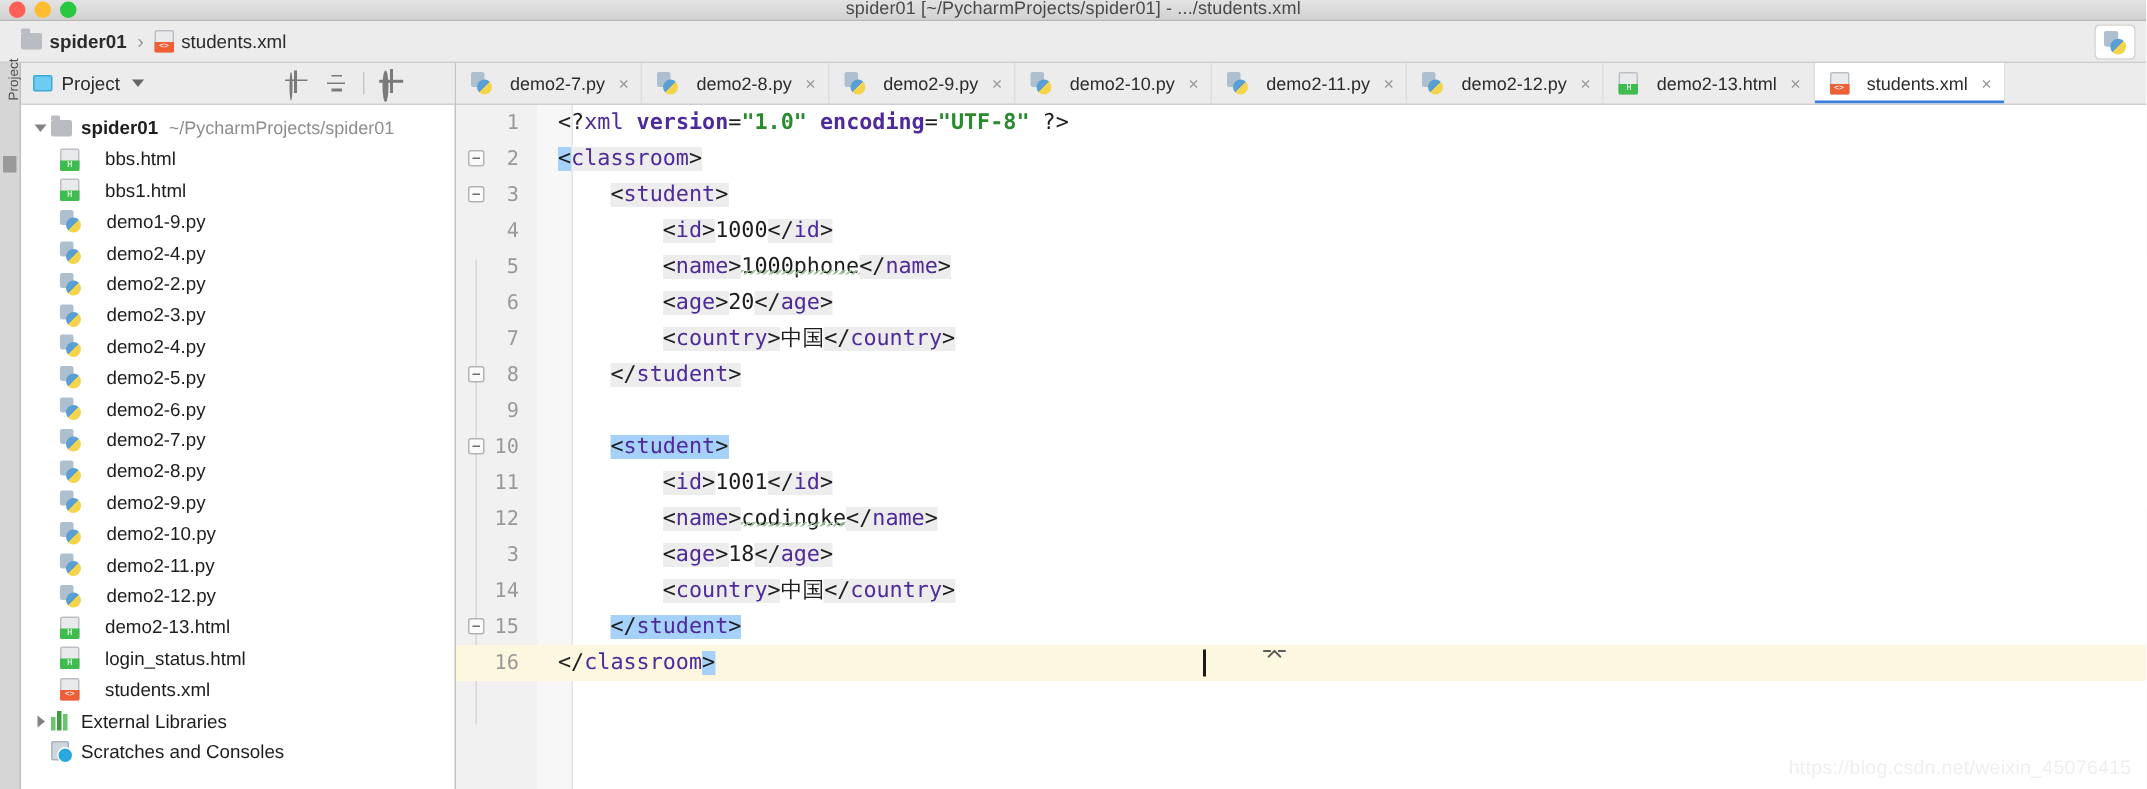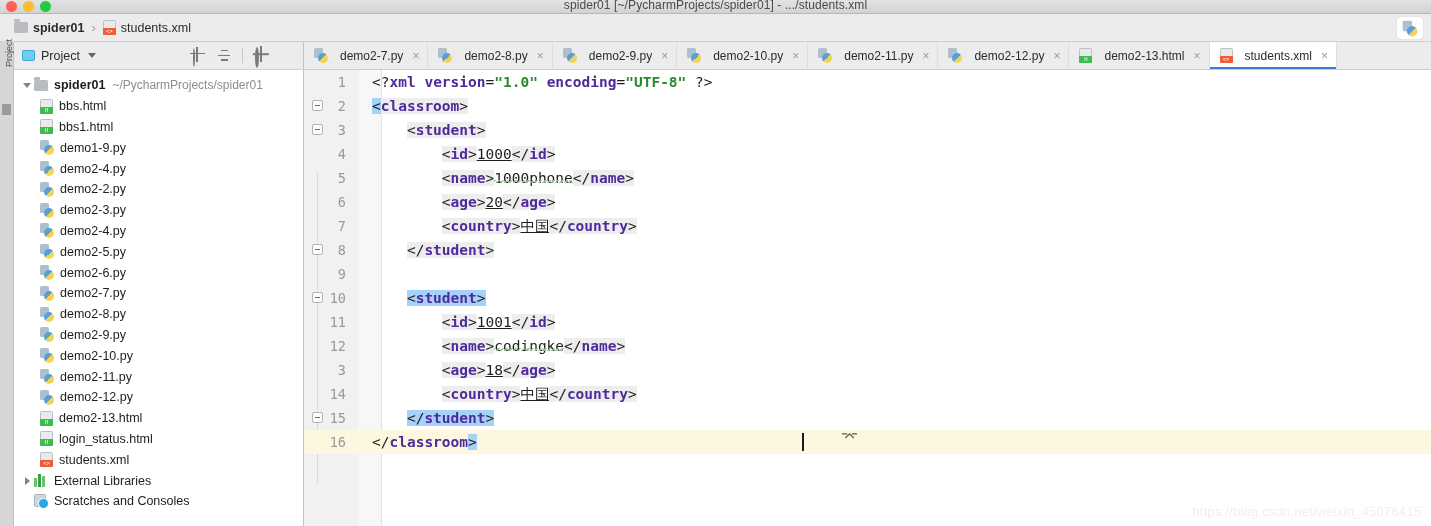--- a/index.html
+++ b/index.html
@@ -200,21 +200,21 @@
     border-right: 4.5px solid transparent; border-top: 5.5px solid #828282;
   }
   .tri-right {
     width: 0; height: 0; border-top: 4.5px solid transparent;
     border-bottom: 4.5px solid transparent; border-left: 5.5px solid #828282;
   }
   .tree-ic { flex: none; margin-right: 6px; display: flex; align-items: center; }
   .tree-label { font-size: 12.5px; }
   .tree-label.bold { font-weight: bold; }
   .tree-hint { color: #8d8d8d; margin-left: 7px; font-size: 12px; }
-  .indent-1 { padding-left: 26px; }
+  .indent-1 { padding-left: 26px; gap: 11px; }
   .indent-0 { padding-left: 6px; }
   .ic-lib {
     width: 14px; height: 13px; position: relative; display: inline-block;
   }
   .ic-lib i {
     position: absolute; bottom: 0; width: 3px; background: #4caf50;
   }
   .ic-lib i:nth-child(1) { left: 0; height: 9px; background: #6ac36e; }
   .ic-lib i:nth-child(2) { left: 4px; height: 13px; background: #3d9c44; }
   .ic-lib i:nth-child(3) { left: 8px; height: 11px; background: #6ac36e; }
@@ -283,24 +283,24 @@
   .line.current { background: #fdf7df; }
   .line.current .lno { background: #fdf7df; }
   .lno {
     position: absolute; left: 0; top: 0; width: 42px;
     text-align: right; color: #999999; font-size: 13.5px;
   }
   .ltext { position: absolute; left: 68px; top: 0; }
 
   
   .t-br   { color: #1d1d1d; }            
-  .t-tag  { color: #4e2a9a; font-weight: bold; }  
+  .t-tag  { color: #4e2a9a; font-weight: normal; }  
   .t-attr { color: #4e2a9a; font-weight: bold; }  
   .t-val  { color: #2a8a2e; font-weight: bold; }  
-  .t-txt  { color: #1d1d1d; text-decoration: underline; }            
+  .t-txt  { color: #1d1d1d; }            
   .bg-tag { background: #ededed; text-align: right; }       
   .hl     { background: #a6d2fa; }       
   .sq     { text-decoration: none; position: relative; }
   .sq::after {
     content: ""; position: absolute; left: 0; right: 0; bottom: 3px;
     height: 3px;
     background-image: repeating-linear-gradient(135deg,#9bbf96 0 1.5px,transparent 1.5px 3px);
     opacity: .85;
   }
 

